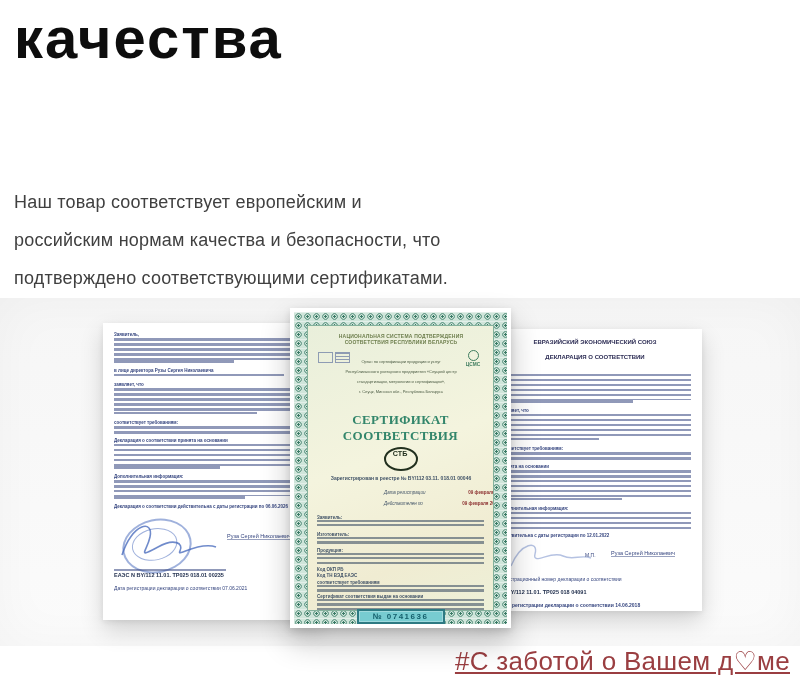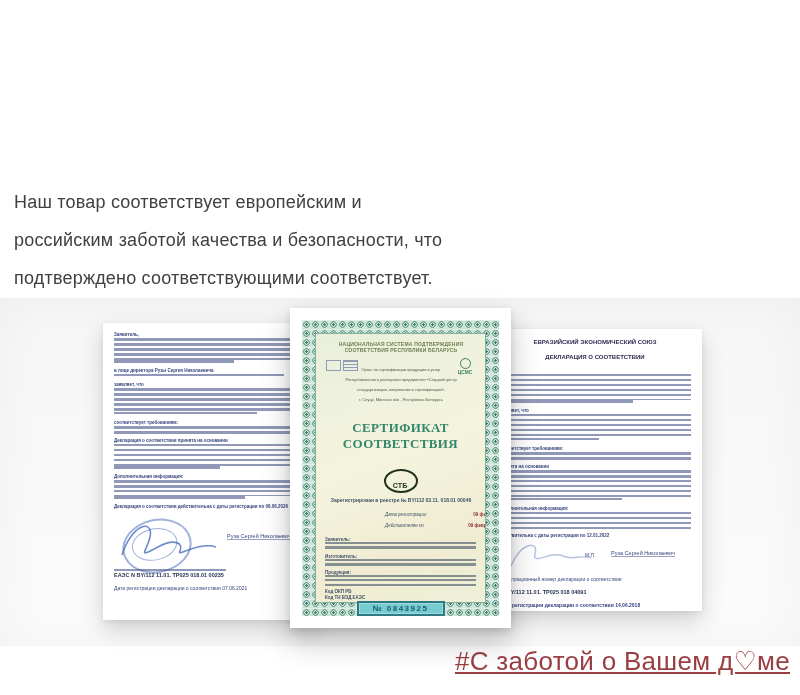--- a/index.html
+++ b/index.html
@@ -52,21 +52,21 @@
   .stamp{position:absolute;left:8px;top:2px;width:66px;height:50px;border:2px solid rgba(64,100,186,.5);
          border-radius:50%;transform:rotate(-12deg);}
   .stamp::after{content:"";position:absolute;left:8px;top:7px;width:44px;height:30px;
          border:1px solid rgba(64,100,186,.5);border-radius:50%;}
   .scrawl{position:absolute;}
   .sig-name{position:absolute;right:2px;top:16px;width:92px;text-align:center;}
   .sig-name .nm{border-bottom:.5px solid #35457f;padding-bottom:1px;}
   .reg-block{margin-top:2px;}
 
   
-  #cert-green{left:290px;top:10px;width:221px;height:320px;z-index:3;padding:12px;box-sizing:border-box;
+  #cert-green{left:290px;top:10px;width:221px;height:320px;z-index:3;padding:4px;box-sizing:border-box;
       box-shadow:0 14px 28px rgba(0,0,0,.24),0 3px 8px rgba(0,0,0,.12);}
   .gc-border{position:relative;width:100%;height:100%;box-sizing:border-box;padding:13px;
       background-color:#cfe5da;
       background-image:
         radial-gradient(circle 1.1px at 4.5px 4.5px, rgba(40,110,88,.9) 0 1px, transparent 1.4px),
         radial-gradient(circle at 4.5px 4.5px, transparent 2.1px, rgba(40,110,88,.55) 2.3px 3.1px, transparent 3.5px),
         repeating-linear-gradient(to bottom, rgba(255,255,255,.4) 0 1px, transparent 1px 9px);
       background-size:9px 9px,9px 9px,auto;}
   .gc-inner{position:relative;width:100%;height:100%;box-sizing:border-box;
       border:1px solid #84b19c;padding:7px 9px 4px;
@@ -74,48 +74,49 @@
       color:#3f5166;overflow:hidden;}
   .gc-system{color:#6e7f4e;text-align:center;letter-spacing:.4px;font-weight:700;}
   .gc-org{color:#4a5a42;margin-top:1px;}
   .gc-stamps{position:absolute;left:10px;top:26px;display:flex;gap:2px;}
   .gc-stamp-box{width:13px;height:9px;border:1px solid #5c6e9e;opacity:.65;}
   .gc-stamp-box.in{background:repeating-linear-gradient(to bottom,#5c6e9e 0 1px,transparent 1px 3px);}
   .gc-csms{position:absolute;right:8px;top:24px;text-align:center;color:#3f7d5f;font-weight:700;}
   .gc-csms .ring{width:9px;height:9px;border:1.5px solid #3f7d5f;border-radius:50%;margin:0 auto 1px;}
   .gc-title{margin-top:13px;text-align:center;color:#33866b;font-weight:700;
       font-family:"Liberation Serif",serif;font-size:13px;letter-spacing:.4px;word-spacing:3px;}
-  .gc-oval{width:30px;height:20px;border:2px solid #22301f;border-radius:50%;margin:17px auto 4px;
-      display:flex;align-items:flex-end;justify-content:center;color:#22301f;font-weight:900;}
+  .gc-oval{width:30px;height:20px;border:2px solid #22301f;border-radius:50%;margin:3px auto 4px;
+      display:flex;align-items:flex-start;justify-content:center;color:#22301f;font-weight:900;}
   .gc-oval span{font-size:9px;transform:scale(.8);}
   .gc-reg{text-align:center;margin-bottom:2px;}
   .gc-dates{width:60%;margin-left:40%;}
   .gc-date-row{display:flex;justify-content:space-between;}
   .gc-date-row .val{color:#8c3030;font-weight:700;}
   .gc-par{margin-bottom:2.5px;}
   .gc-numberbox{position:absolute;left:50%;bottom:0;transform:translateX(-50%);
       width:88px;height:15px;background:#77ccd1;border:2px solid #2d7a83;box-sizing:border-box;
       display:flex;align-items:center;justify-content:center;color:#135e6b;font-weight:700;
       font-size:8px;letter-spacing:1.5px;box-shadow:0 0 0 1px #9fdadd inset;}
 
   
   .hashtag{position:absolute;right:10px;top:646px;font-size:26px;color:#9a3e41;letter-spacing:.3px;text-decoration:underline;}
 </style>
 </head>
 <body>
 
 <div id="stage">
 
   <h1 class="headline" style="margin:0;">
+    <span style="display:block">качества</span>
   </h1>
 
   <div class="intro">
     <span style="display:block">Наш товар соответствует европейским и</span>
-    <span style="display:block">российским заботой качества и безопасности, что</span>
-    <span style="display:block">подтверждено соответствующими соответствует.</span>
+    <span style="display:block">российским нормам качества и безопасности, что</span>
+    <span style="display:block">подтверждено соответствующими сертификатами.</span>
   </div>
 
   <div class="photo">
 
     <div class="cert white" id="cert-left">
 
       <div class="mp">
         <div class="lead-line">
             <span class="m50 bold">Заявитель,</span>
           </div>
@@ -321,21 +322,21 @@
                 </div>
               <div class="tlg" style="height:16px"></div>
 
             </div>
 
           </div>
 
         </div>
 
         <div class="gc-numberbox">
-          <span>№ 0843925</span>
+          <span>№ 0741636</span>
         </div>
       </div>
     </div>
 
   </div>
 
   <div class="hashtag">#С заботой о Вашем д♡ме</div>
 
 </div>
 

